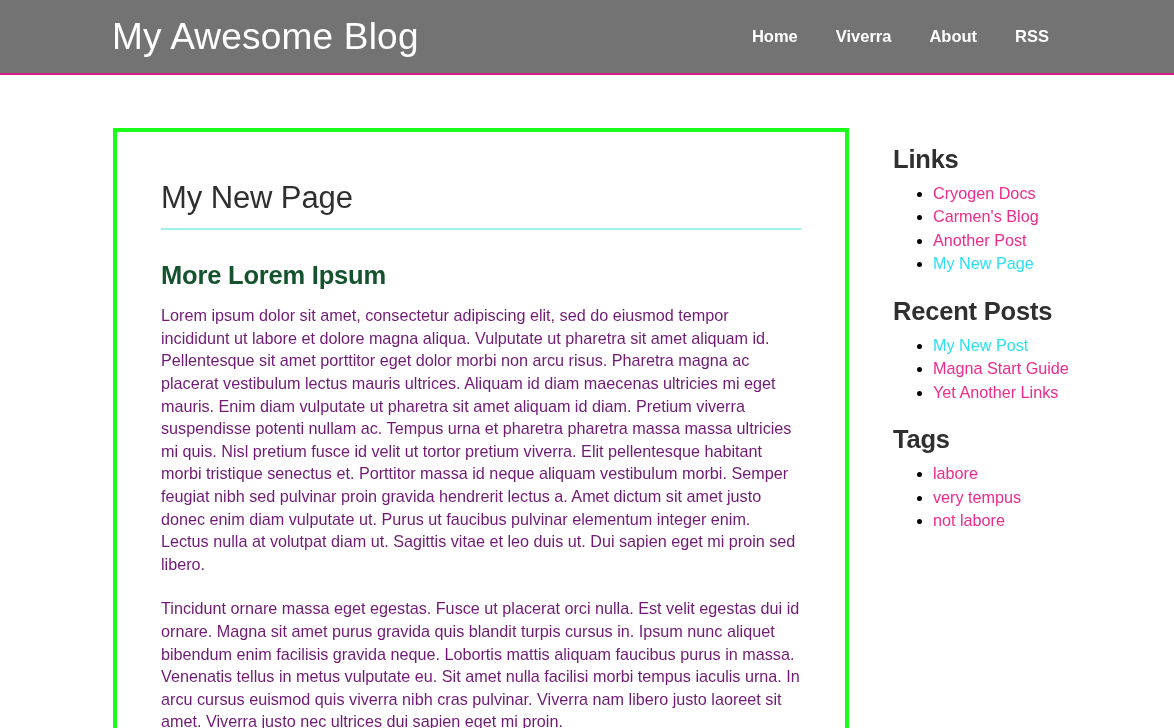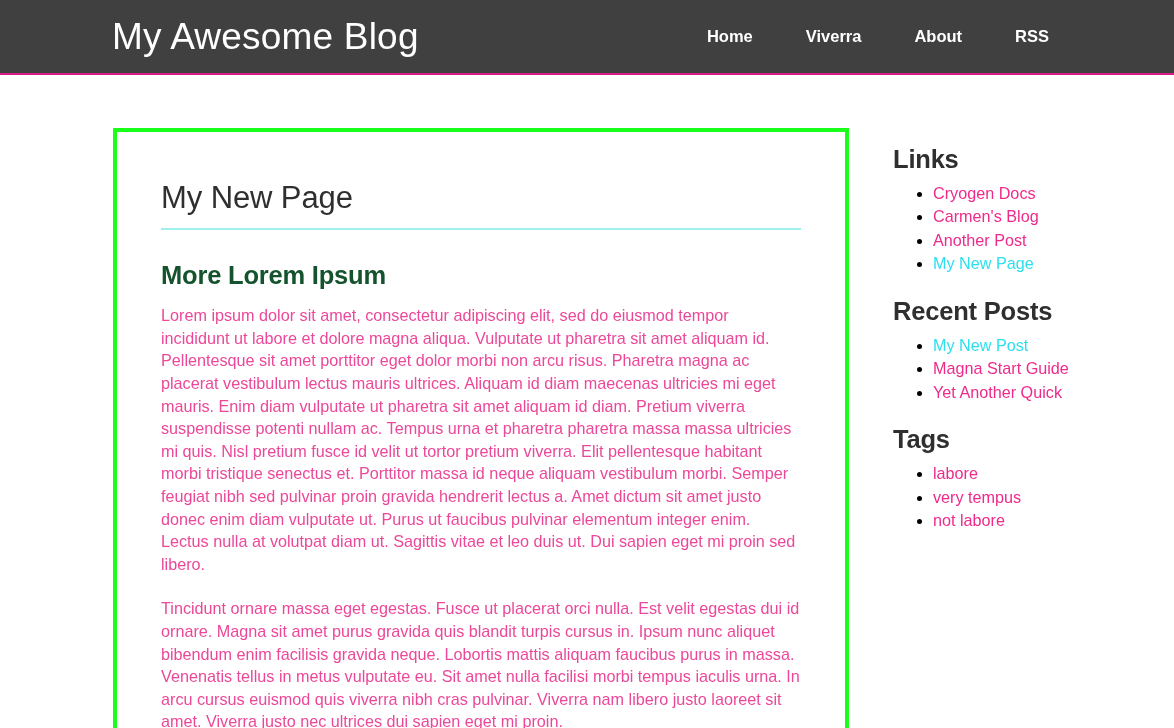--- a/index.html
+++ b/index.html
@@ -13,40 +13,40 @@
     width: 1174px;
     height: 728px;
     overflow: hidden;
     font-family: "Liberation Sans", sans-serif;
     color: #333333;
   }
 
   
   .site-header {
     height: 75px;
-    background: #404040;
+    background: #737373;
     border-bottom: 2px solid #d81b86;
     display: flex;
     align-items: center;
     justify-content: space-between;
     padding: 0 106px 0 112px;
   }
   .site-title {
     font-size: 37px;
     font-weight: 400;
     color: #ffffff;
     letter-spacing: 0.2px;
     line-height: 1;
     margin: 0;
     white-space: nowrap;
   }
   .site-nav {
     display: flex;
     align-items: center;
-    gap: 15px;
+    gap: 0px;
   }
   .site-nav a {
     color: #ffffff;
     text-decoration: none;
     font-size: 16.5px;
     font-weight: bold;
     padding: 0 19px;
     white-space: nowrap;
   }
 
@@ -86,21 +86,21 @@
     font-size: 25.5px;
     font-weight: bold;
     color: #14532d;
     margin: 0 0 14px 0;
     line-height: 1.2;
     letter-spacing: -0.2px;
   }
   .body-text {
     font-size: 16.2px;
     line-height: 22.6px;
-    color: #ec4899;
+    color: #701a75;
     margin: 0 0 22px 0;
     text-align: left;
   }
   .body-text:last-child { margin-bottom: 0; }
 
   
   .sidebar {
     width: 290px;
     margin-left: 44px;
     padding-top: 16px;
@@ -168,21 +168,21 @@
         <li><a class="link-default" href="#">Another Post</a></li>
         <li><a class="link-visited" href="#">My New Page</a></li>
       </ul>
     </section>
 
     <section class="sidebar-section">
       <h3 class="sidebar-heading">Recent Posts</h3>
       <ul class="sidebar-list">
         <li><a class="link-visited" href="#">My New Post</a></li>
         <li><a class="link-default" href="#">Magna Start Guide</a></li>
-        <li><a class="link-default" href="#">Yet Another Quick</a></li>
+        <li><a class="link-default" href="#">Yet Another Links</a></li>
       </ul>
     </section>
 
     <section class="sidebar-section">
       <h3 class="sidebar-heading">Tags</h3>
       <ul class="sidebar-list">
         <li><a class="link-default" href="#">labore</a></li>
         <li><a class="link-default" href="#">very tempus</a></li>
         <li><a class="link-default" href="#">not labore</a></li>
       </ul>

